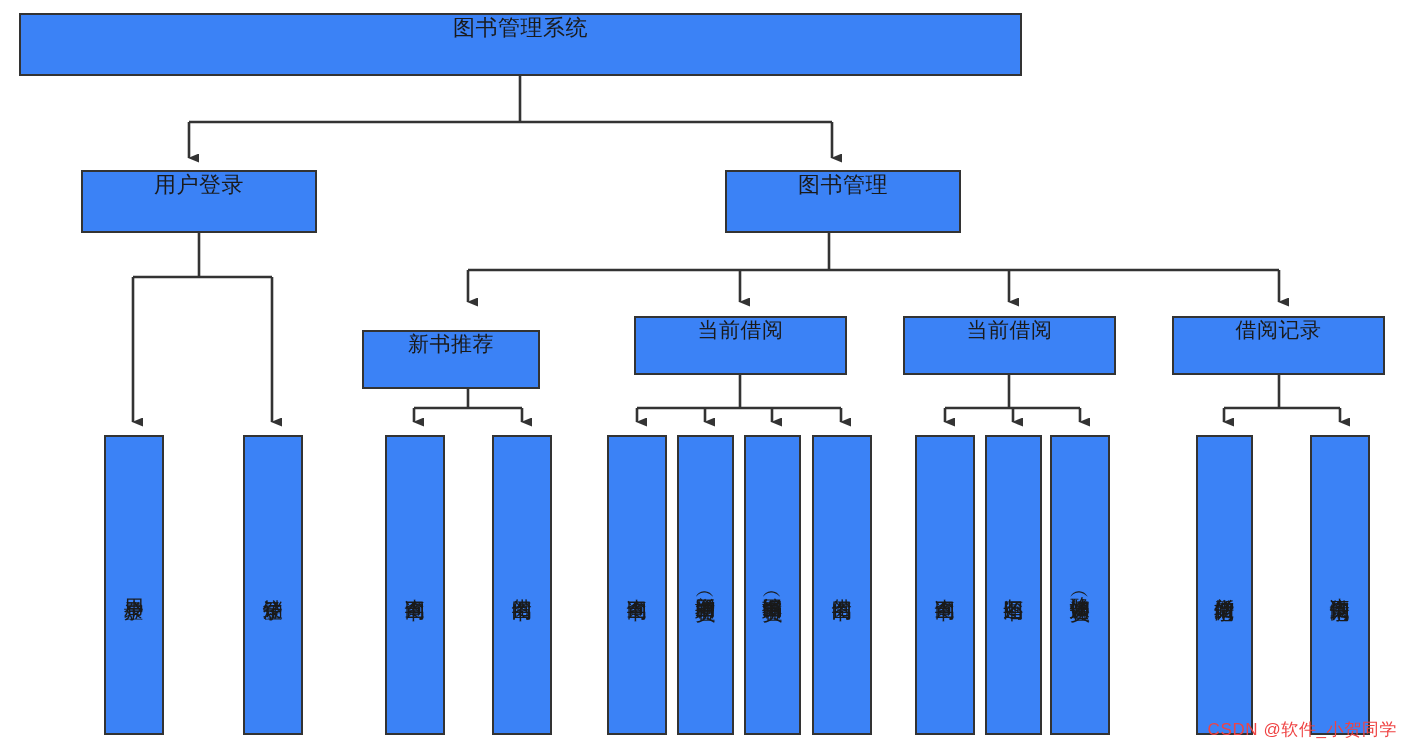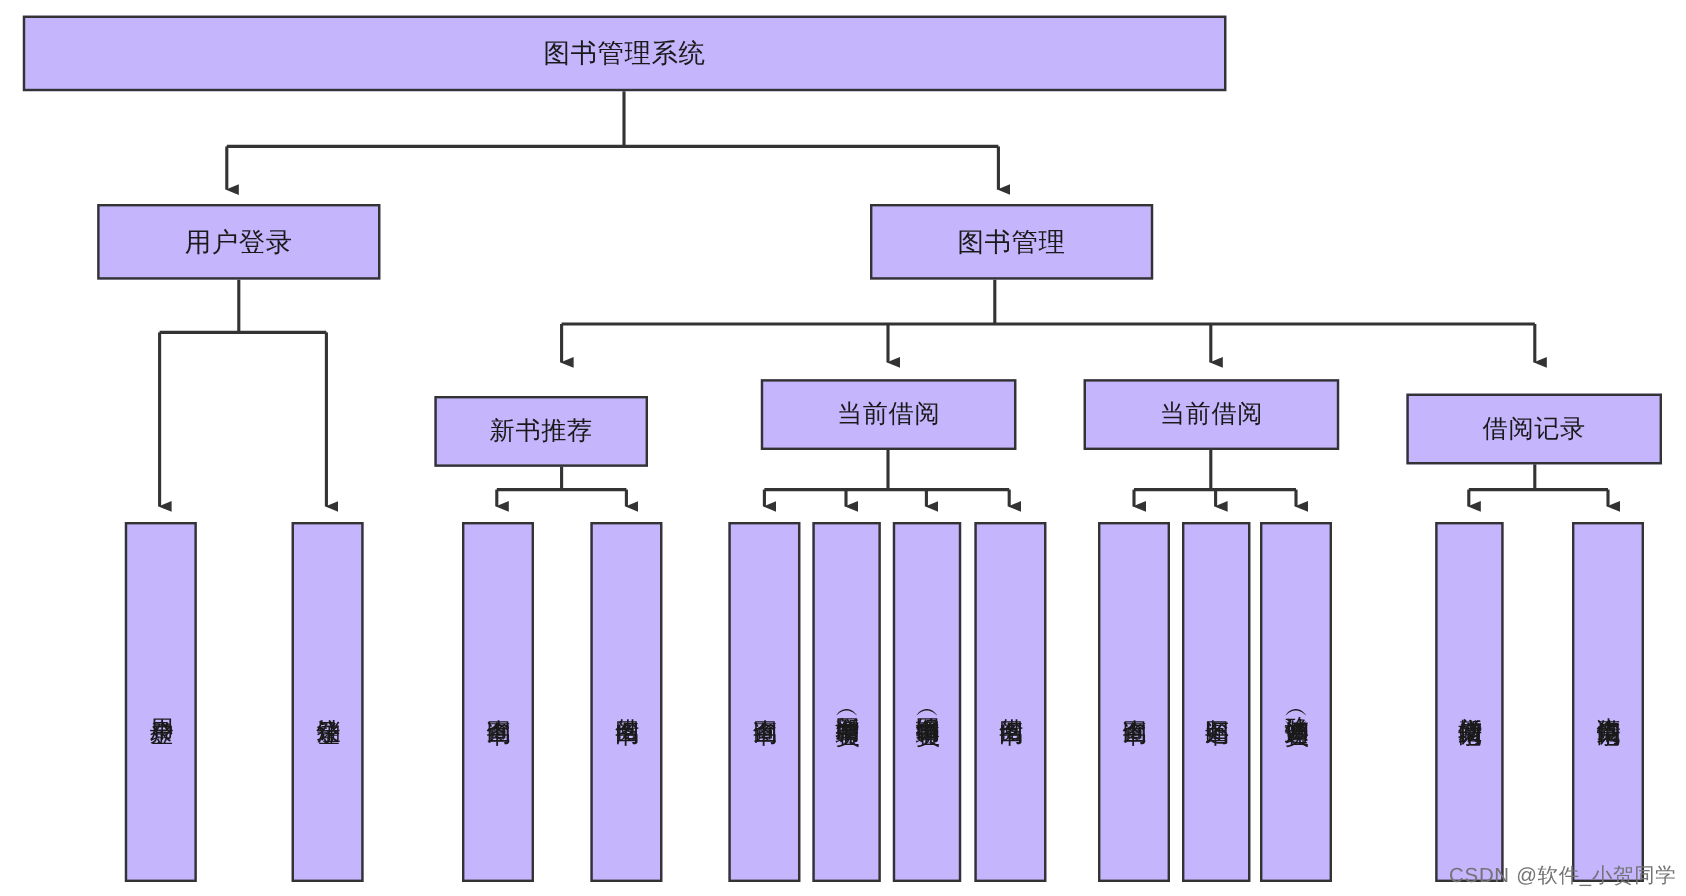--- a/index.html
+++ b/index.html
@@ -23,27 +23,25 @@
   svg#tree-svg {
     position: absolute;
     left: 0; top: 0;
     width: 1405px;
     height: 747px;
     display: block;
   }
   .node-box {
     position: absolute;
     box-sizing: border-box;
-    background: #c4b5fd;
+    background: #3b82f6;
     border: 2px solid #333333;
     display: flex;
-    align-items: center;
     justify-content: center;
     overflow: hidden;
-    font-family: Liberation Serif, serif;
   }
   .node-label {
     font-size: 21px;
     color: #1a1a1a;
     line-height: 1.18;
     letter-spacing: 0.5px;
     white-space: nowrap;
     text-align: center;
   }
   .node-box.vertical .node-label {
@@ -59,21 +57,21 @@
     max-height: 100%;
   }
   .node-box.root .node-label { font-size: 22px; }
   .node-box.level1 .node-label { font-size: 22px; }
   .node-box.level2 .node-label { font-size: 21px; }
   #watermark {
     position: absolute;
     right: 8px;
     bottom: 6px;
     font-size: 17px;
-    color: #737373;
+    color: #ef4444;
     letter-spacing: 0.6px;
     white-space: nowrap;
     pointer-events: none;
   }
 </style>
 </head>
 <body>
 
 <div id="diagram-root">
 
@@ -141,21 +139,21 @@
 
   <div class="node-box level2" style="left:362px; top:330px; width:178px; height:59px;">
     <span class="node-label">新书推荐</span>
   </div>
   <div class="node-box level2" style="left:634px; top:316px; width:213px; height:59px;">
     <span class="node-label">当前借阅</span>
   </div>
   <div class="node-box level2" style="left:903px; top:316px; width:213px; height:59px;">
     <span class="node-label">当前借阅</span>
   </div>
-  <div class="node-box level2" style="left:1172px; top:316px; width:213px; height:59px;margin-top:12px;">
+  <div class="node-box level2" style="left:1172px; top:316px; width:213px; height:59px;">
     <span class="node-label">借阅记录</span>
   </div>
 
   <div class="node-box vertical" style="left:104px; top:435px; width:60px; height:300px;">
     <span class="node-label">用户登录</span>
   </div>
   <div class="node-box vertical" style="left:243px; top:435px; width:60px; height:300px;">
     <span class="node-label">注销登录</span>
   </div>
 

